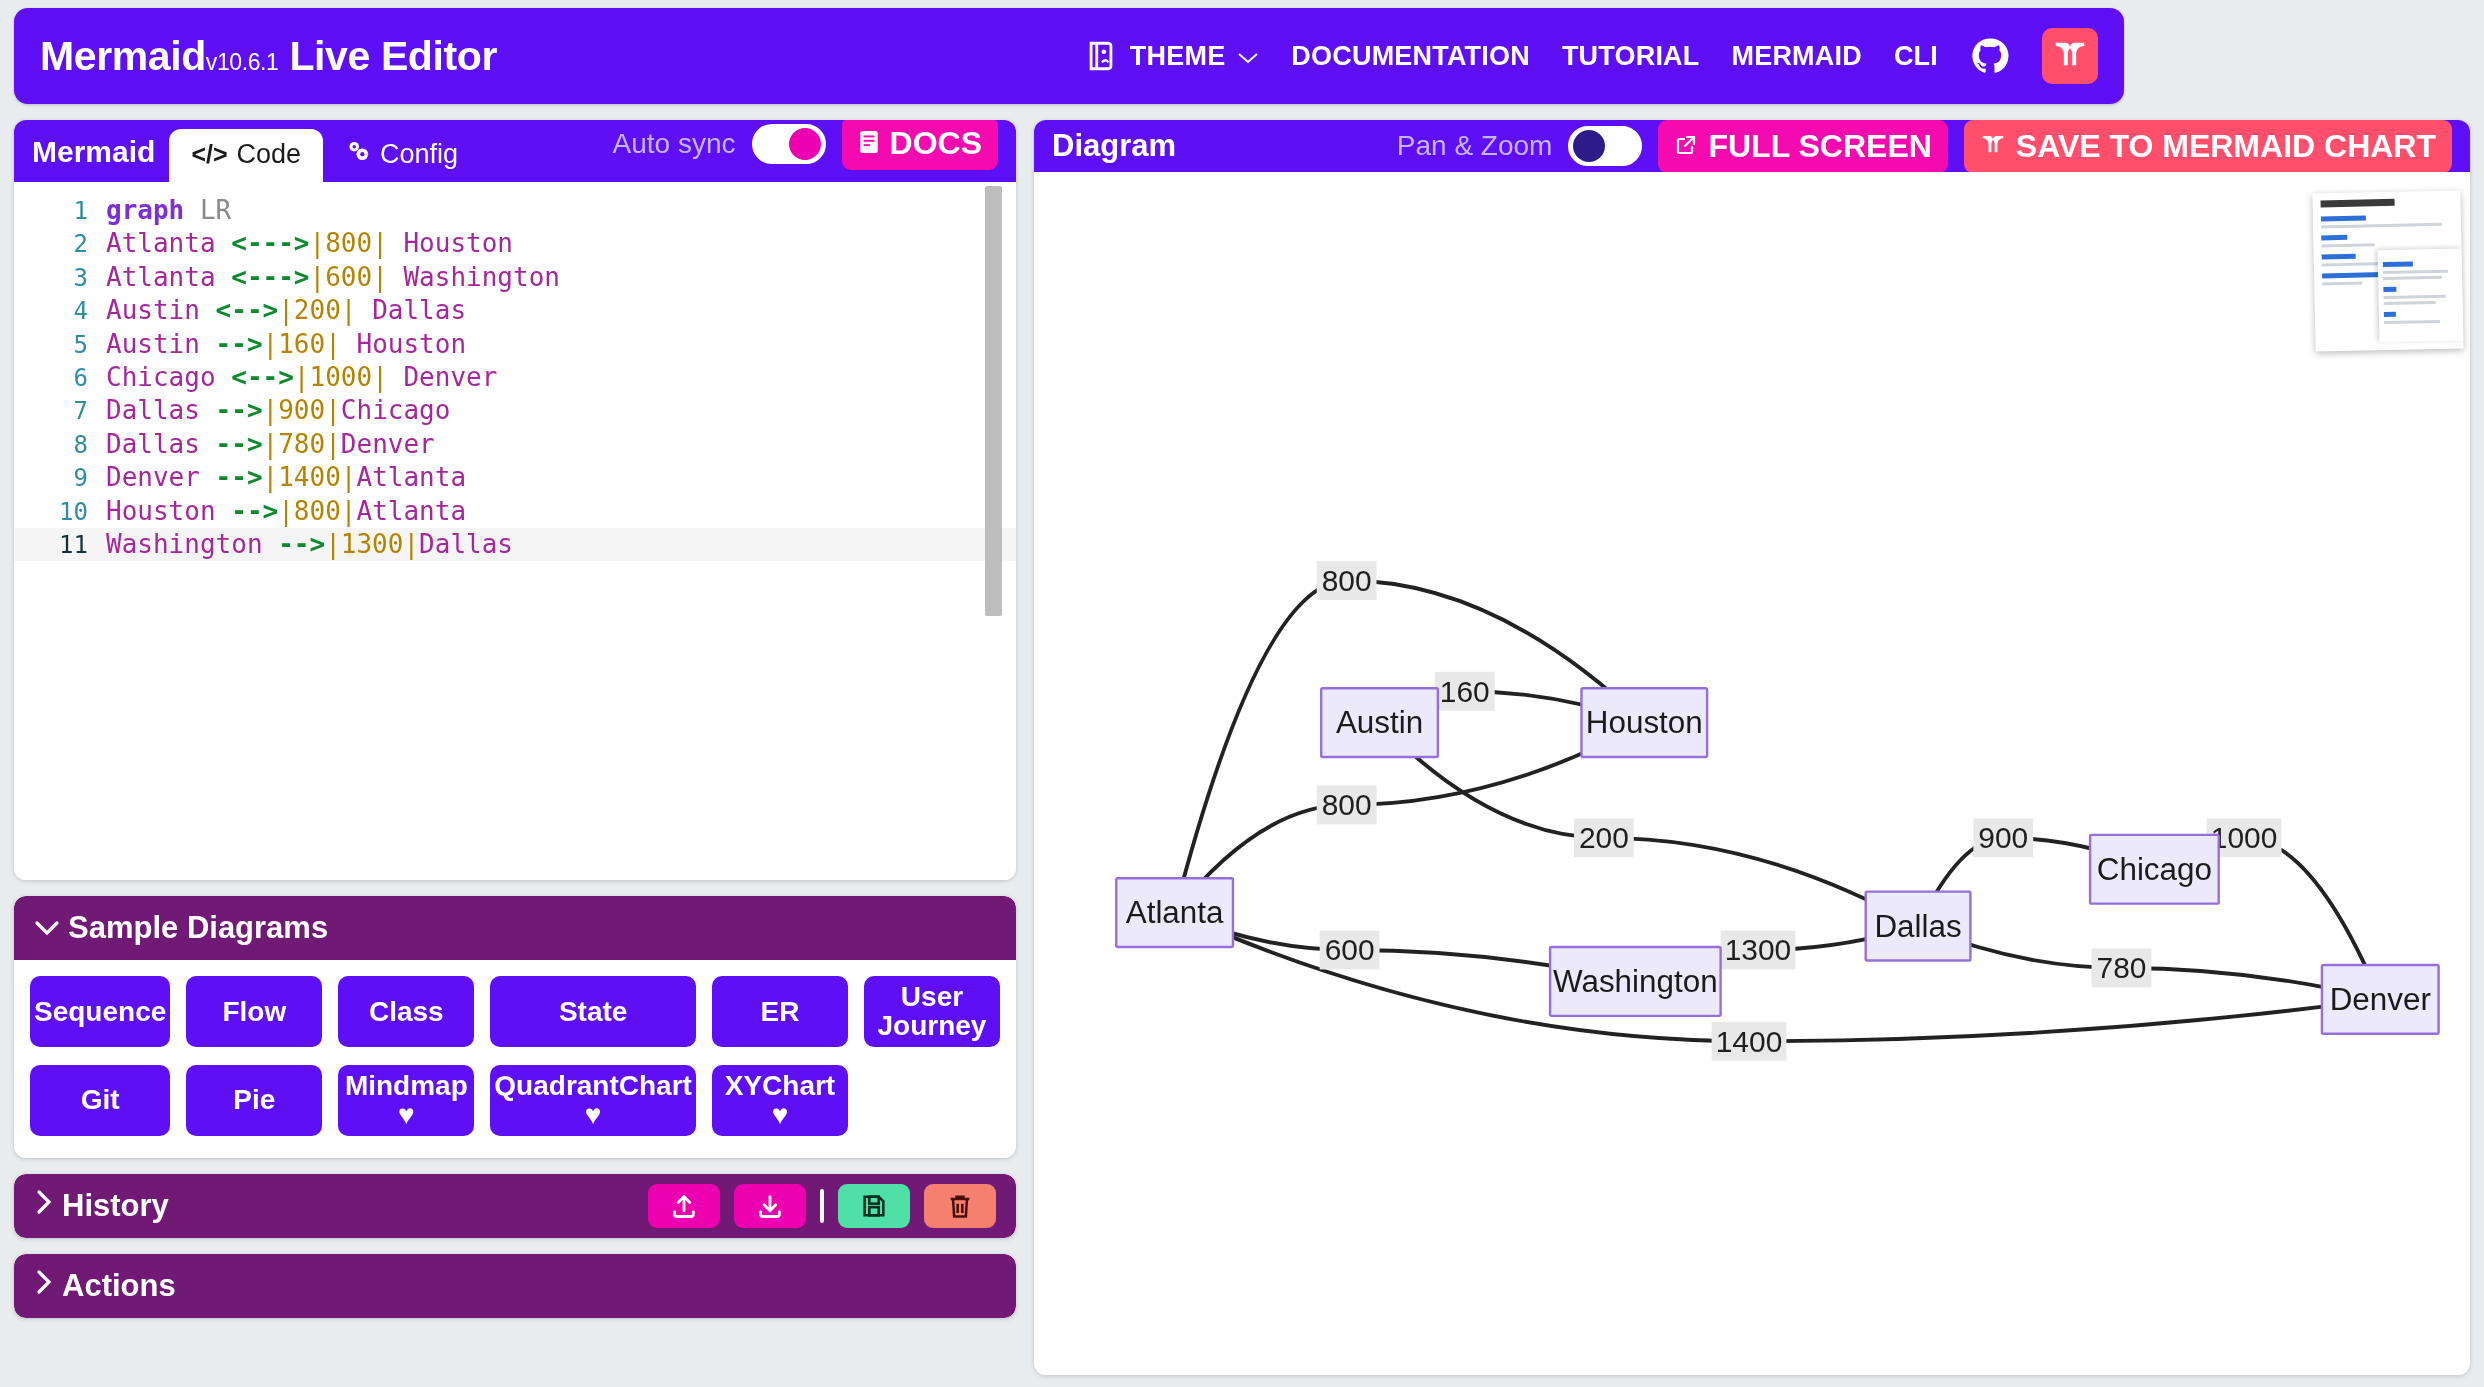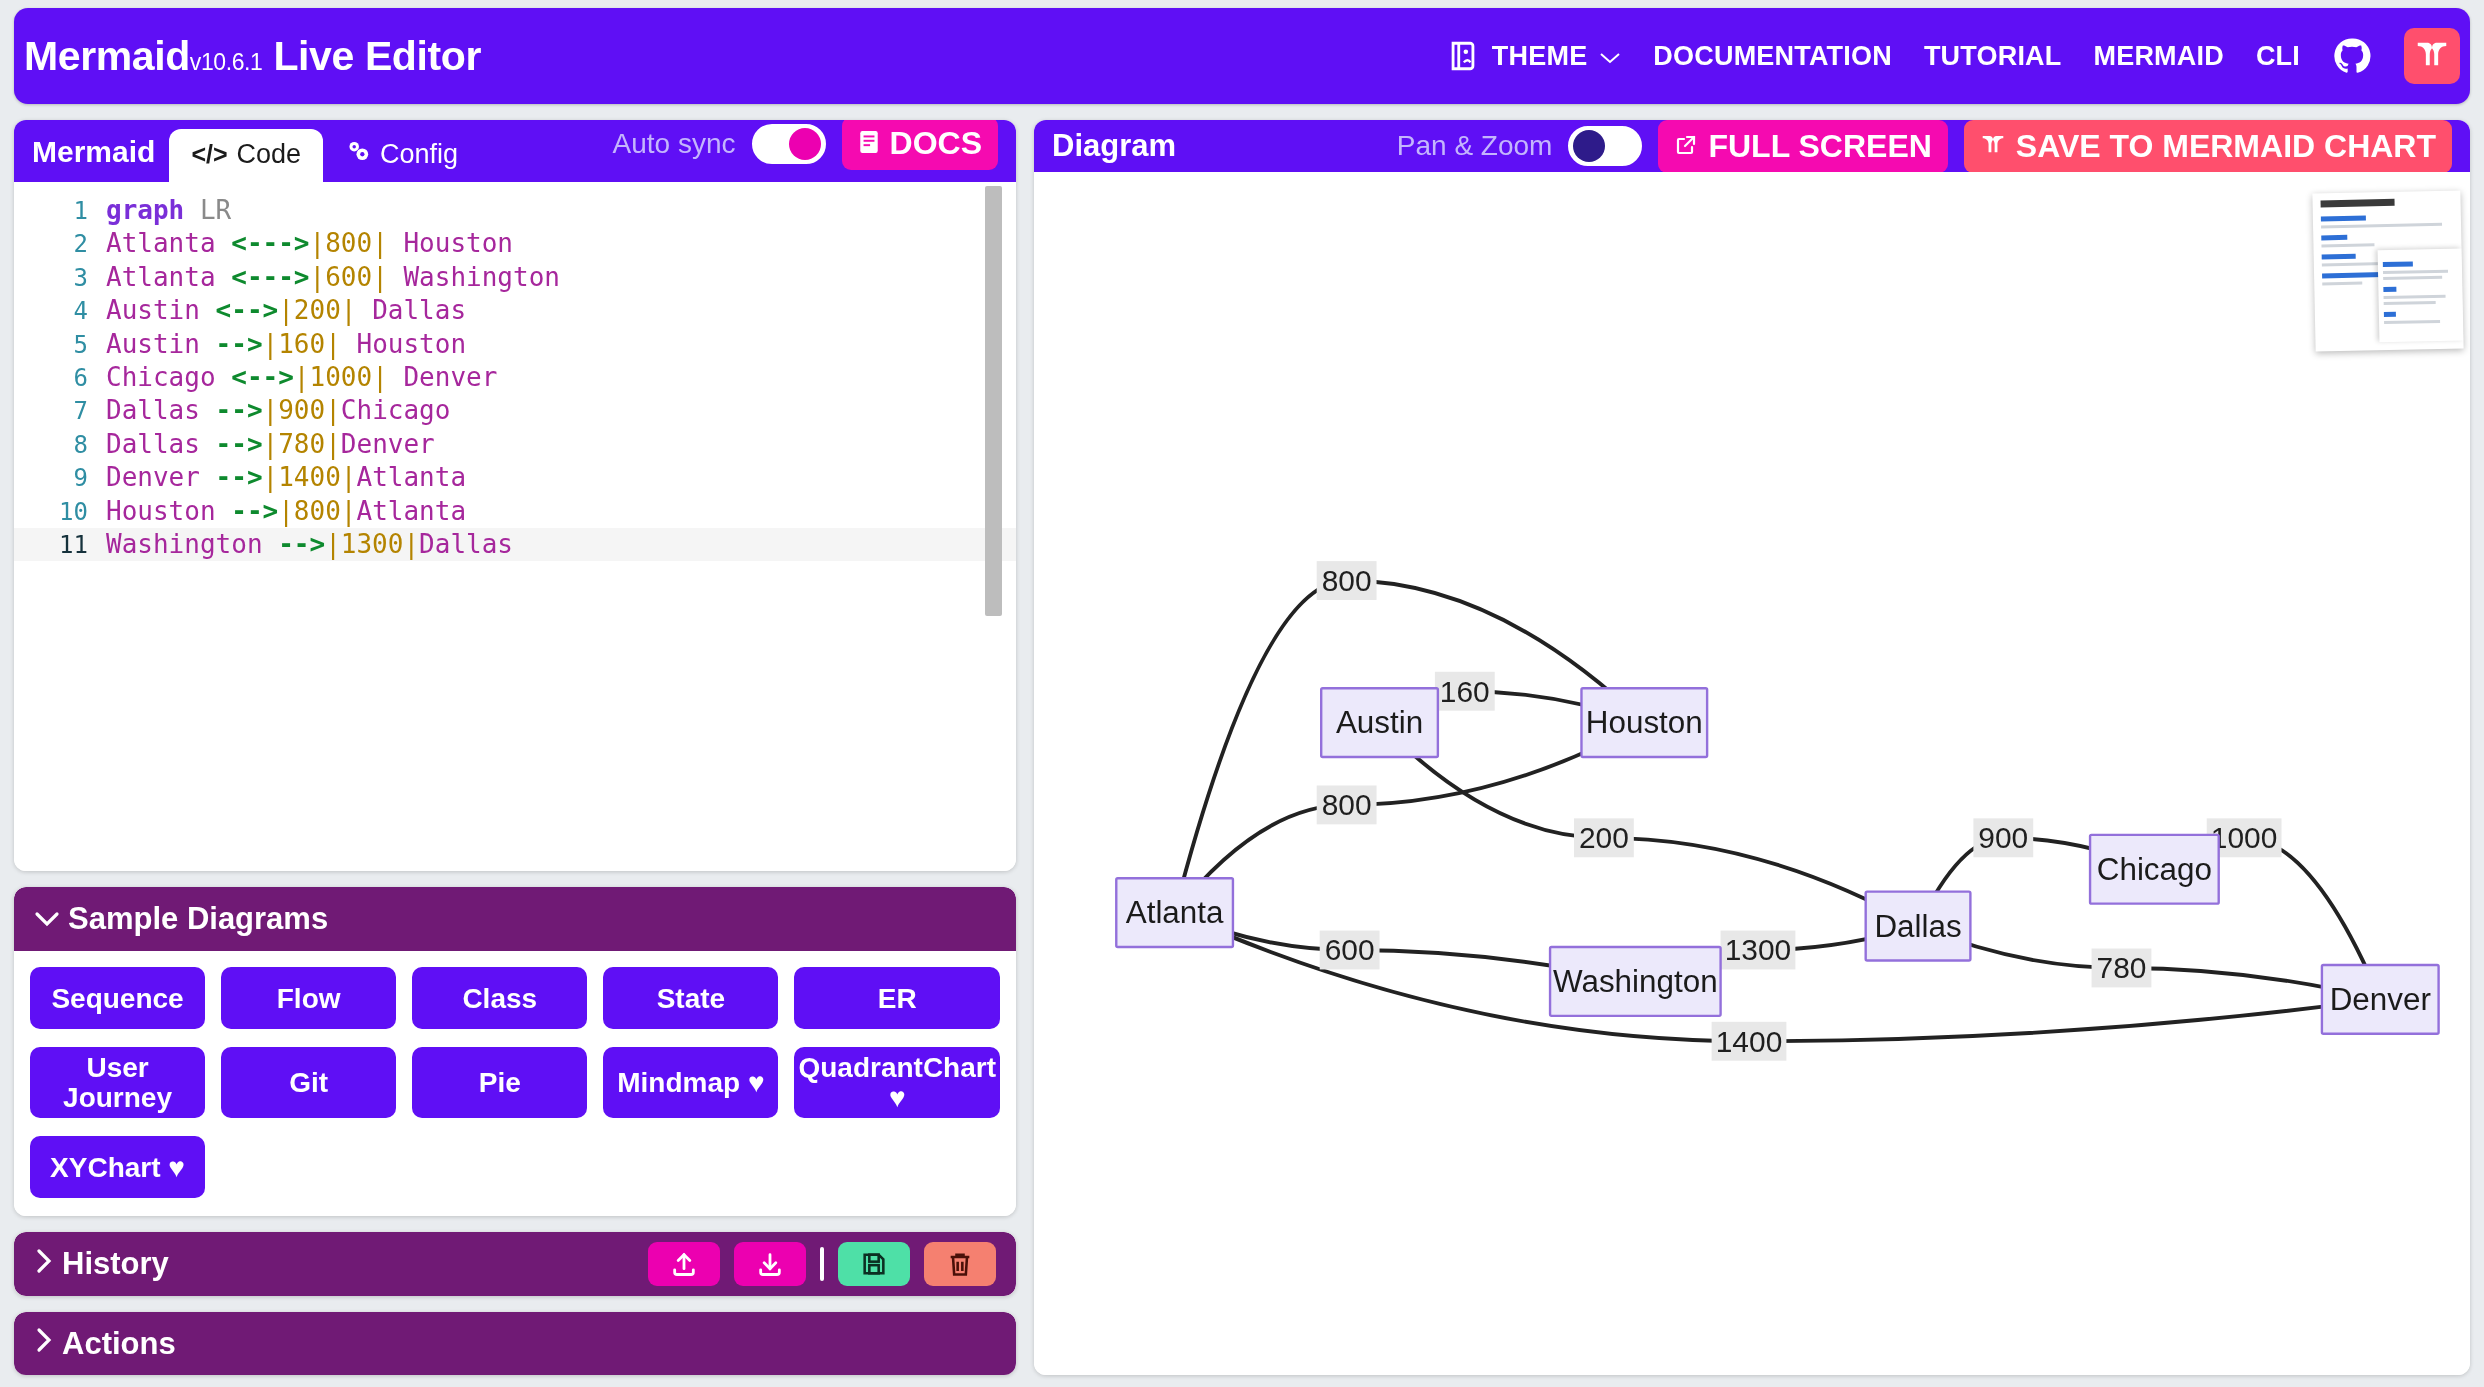--- a/index.html
+++ b/index.html
@@ -7,25 +7,25 @@
     width: 2484px; height: 1387px;
     background: #e9ecef;
     font-family: "Liberation Sans", sans-serif;
     overflow: hidden;
   }
   body { position: relative; }
 
   
   .navbar {
     position: absolute; left: 14px; top: 8px;
-    width: 2456px; height: 96px;
+    width: 2110px; height: 96px;
     background: #5f0ff5;
     border-radius: 14px;
     display: flex; align-items: center;
-    padding: 0 10px;
+    padding: 0 26px;
     box-shadow: 0 1px 3px rgba(0,0,0,.22);
   }
   .brand {
     color: #fff; font-weight: 700; font-size: 41px;
     letter-spacing: -.4px; white-space: nowrap;
   }
   .brand .ver { font-size: 23px; font-weight: 400; }
   .nav-right {
     margin-left: auto; display: flex; align-items: center; gap: 32px;
   }
@@ -144,21 +144,21 @@
     display: flex; align-items: center; justify-content: center;
     cursor: pointer;
   }
   .icon-btn.pink  { background: #ec00b0; }
   .icon-btn.green { background: #4ee0a7; }
   .icon-btn.salm  { background: #f58070; }
   .vbar { width: 4px; height: 34px; background: #fff; border-radius: 2px; }
 
   .samples-body { background: #fff; padding: 16px 16px 22px; border-radius: 0 0 12px 12px; }
   .samples-grid {
-    display: grid; grid-template-columns: repeat(5, 1fr); gap: 18px 16px;
+    display: grid; grid-template-columns: repeat(6, 1fr); gap: 18px 16px;
   }
   .sample-btn {
     background: #5f0ff5; color: #fff; font-weight: 700; font-size: 28px;
     border-radius: 10px; min-height: 62px;
     display: flex; align-items: center; justify-content: center;
     text-align: center; line-height: 1.05; cursor: pointer;
     padding: 6px 4px;
   }
 
   

